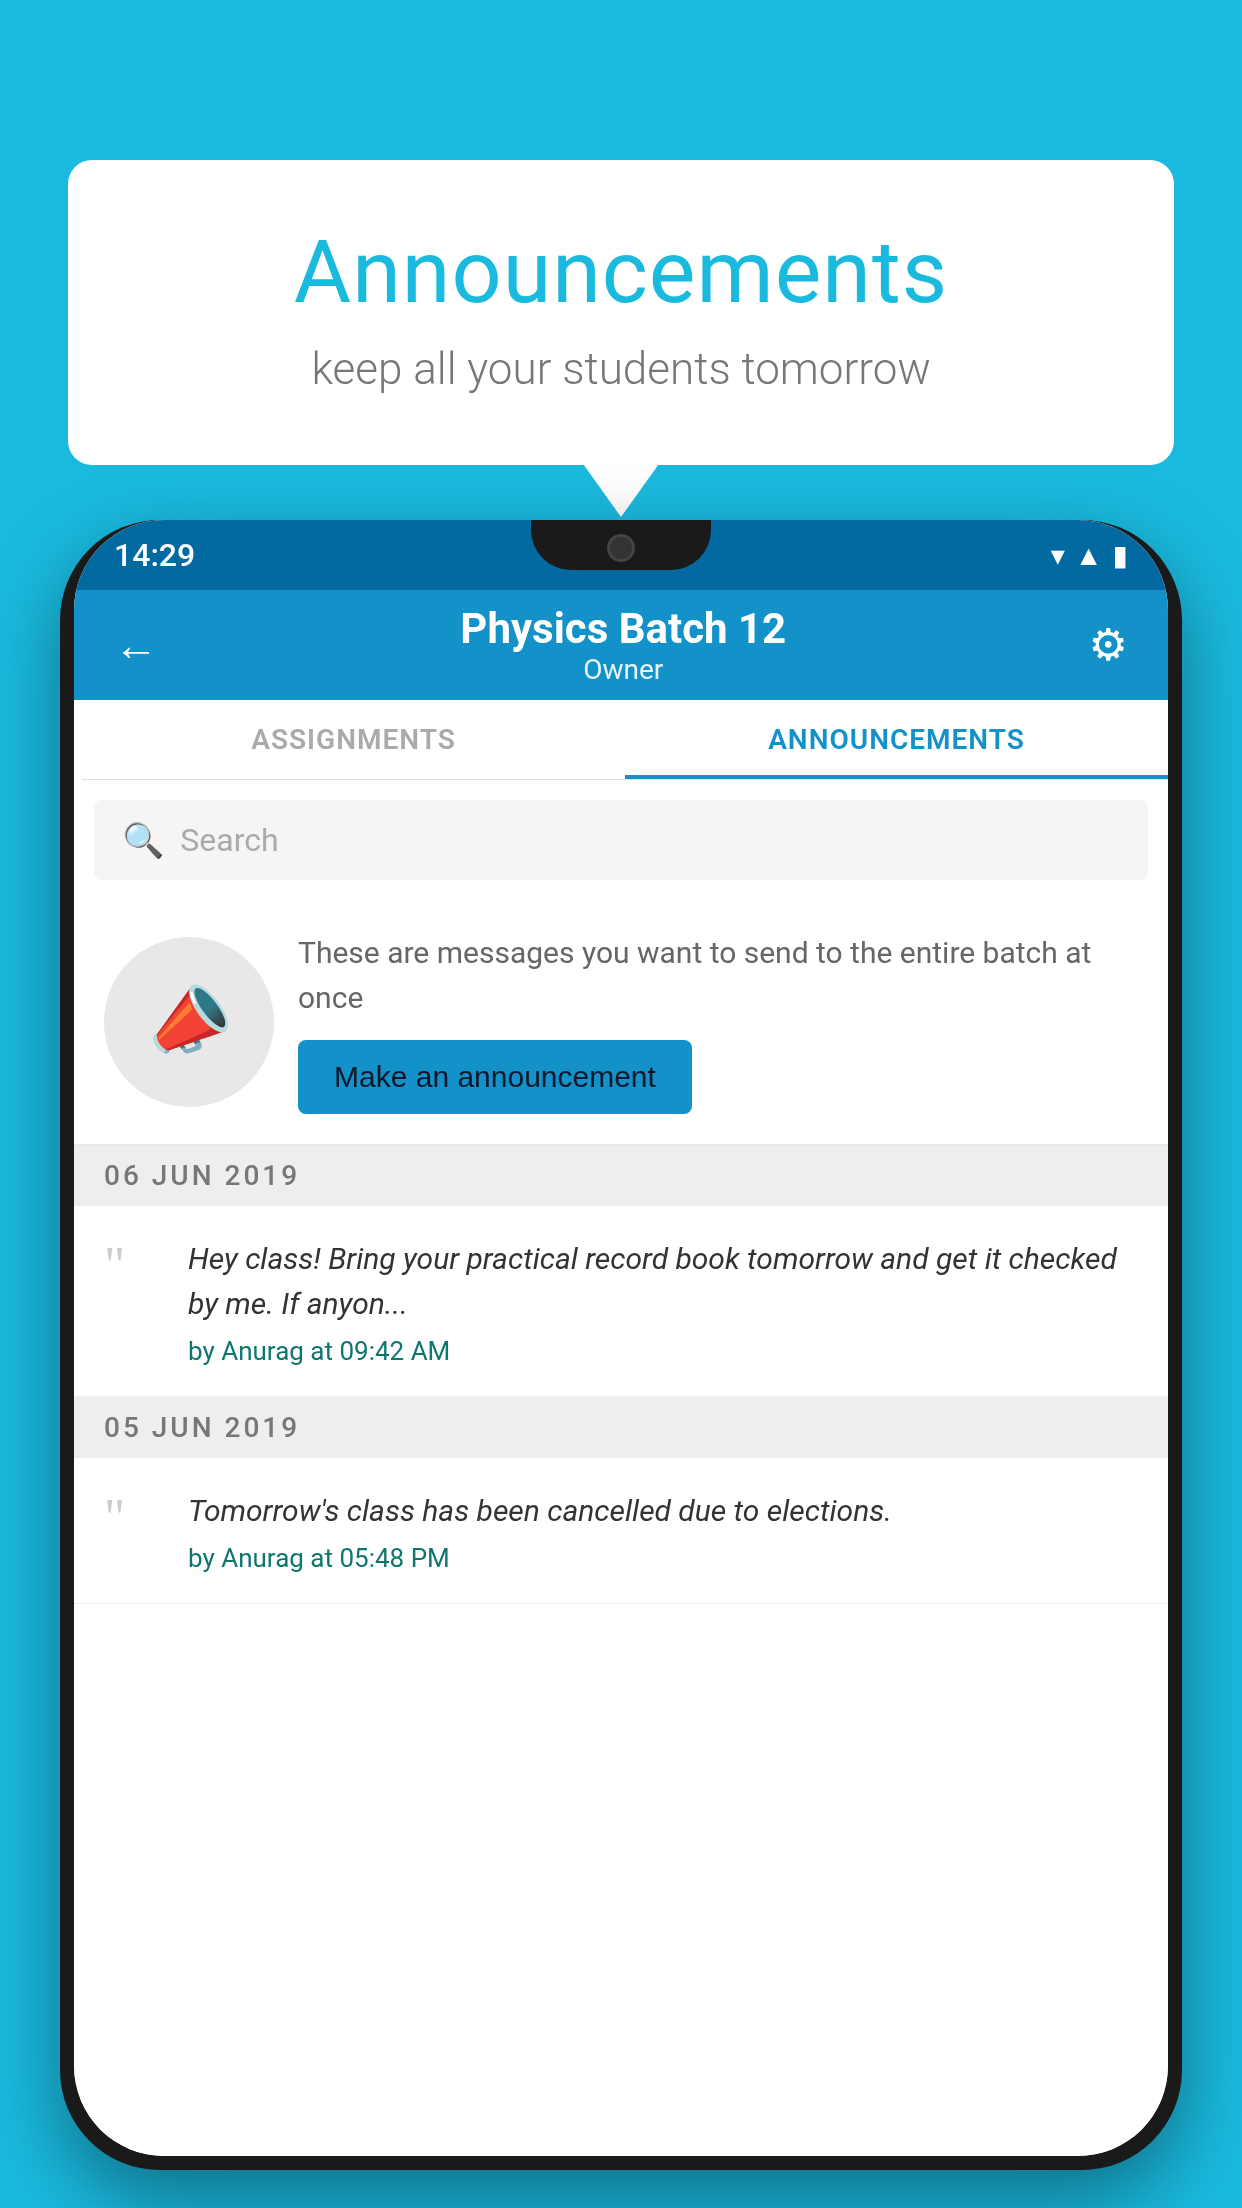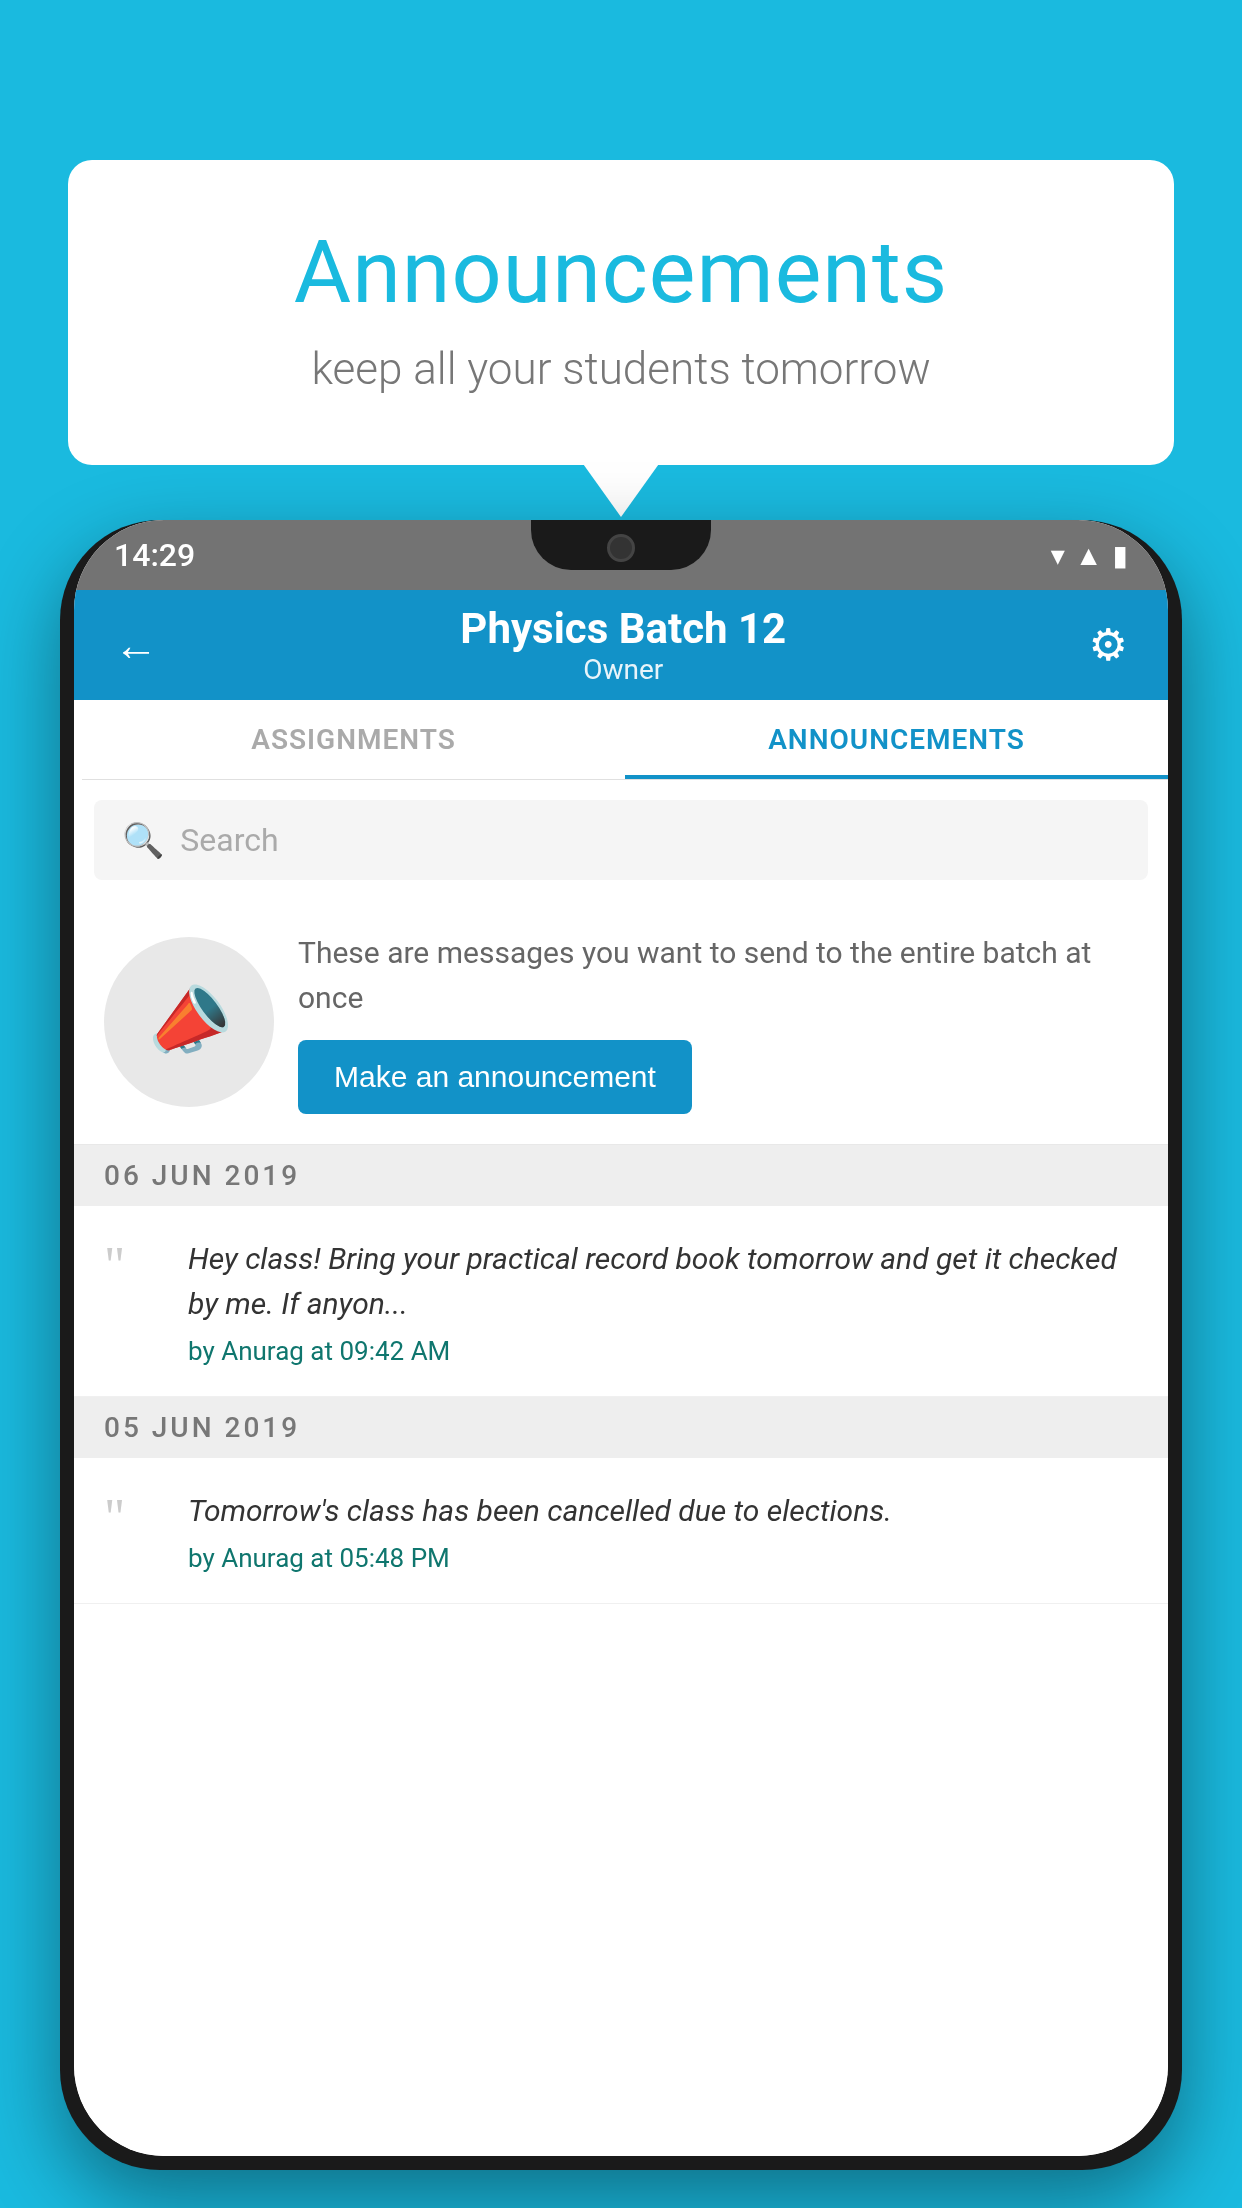--- a/index.html
+++ b/index.html
@@ -100,21 +100,21 @@
       border: 3px solid #444;
     }
 
     
     .status-bar {
       position: absolute;
       top: 0;
       left: 0;
       right: 0;
       height: 70px;
-      background: #737373;
+      background: #0369a1;
       display: flex;
       align-items: center;
       justify-content: space-between;
       padding: 0 40px;
       z-index: 10;
       border-radius: 100px 100px 0 0;
     }
 
     .status-time {
       color: white;
@@ -284,21 +284,21 @@
 
     .promo-text {
       font-size: 30px;
       color: #666;
       line-height: 1.5;
       margin-bottom: 20px;
     }
 
     .make-announcement-btn {
       background: #1292C8;
-      color: #ffffff;
+      color: #0f172a;
       border: none;
       border-radius: 8px;
       padding: 20px 36px;
       font-size: 30px;
       cursor: pointer;
       font-weight: 500;
     }
 
     
     .date-separator {

